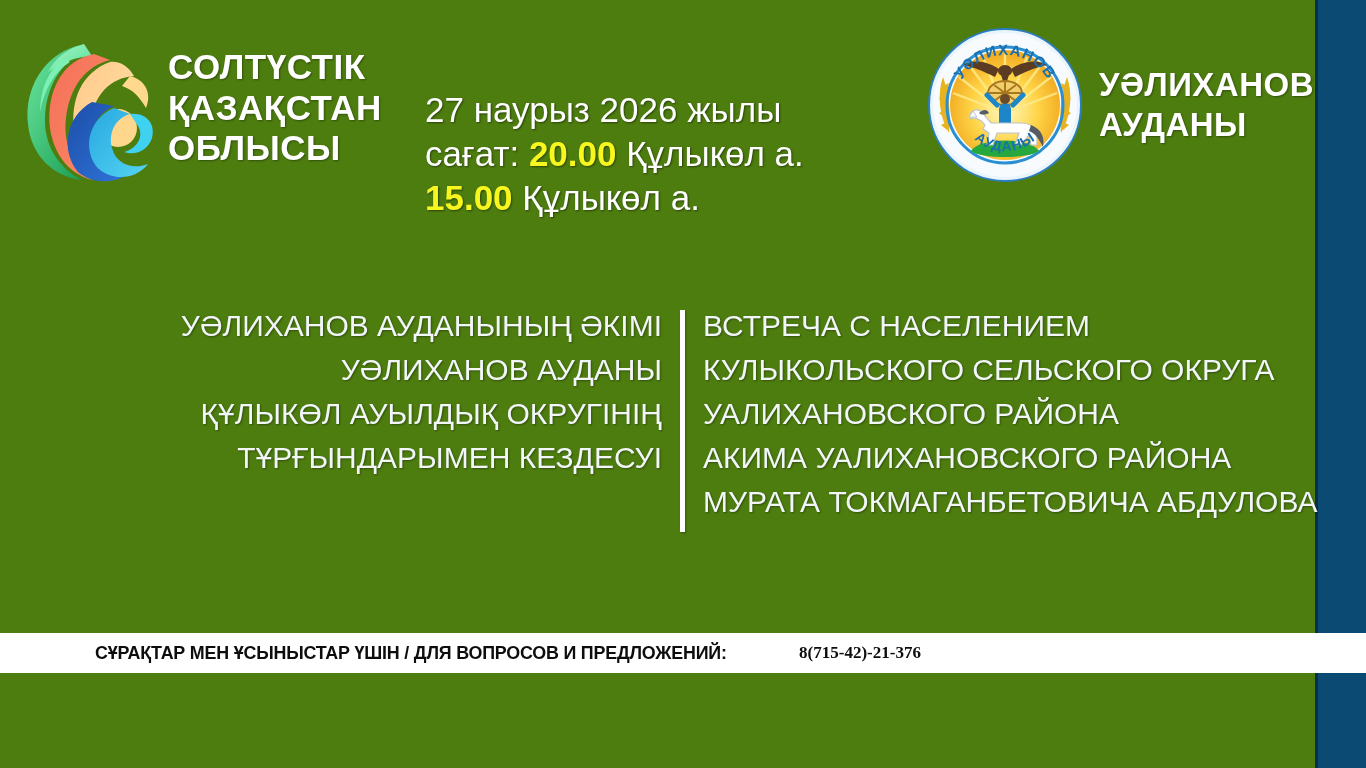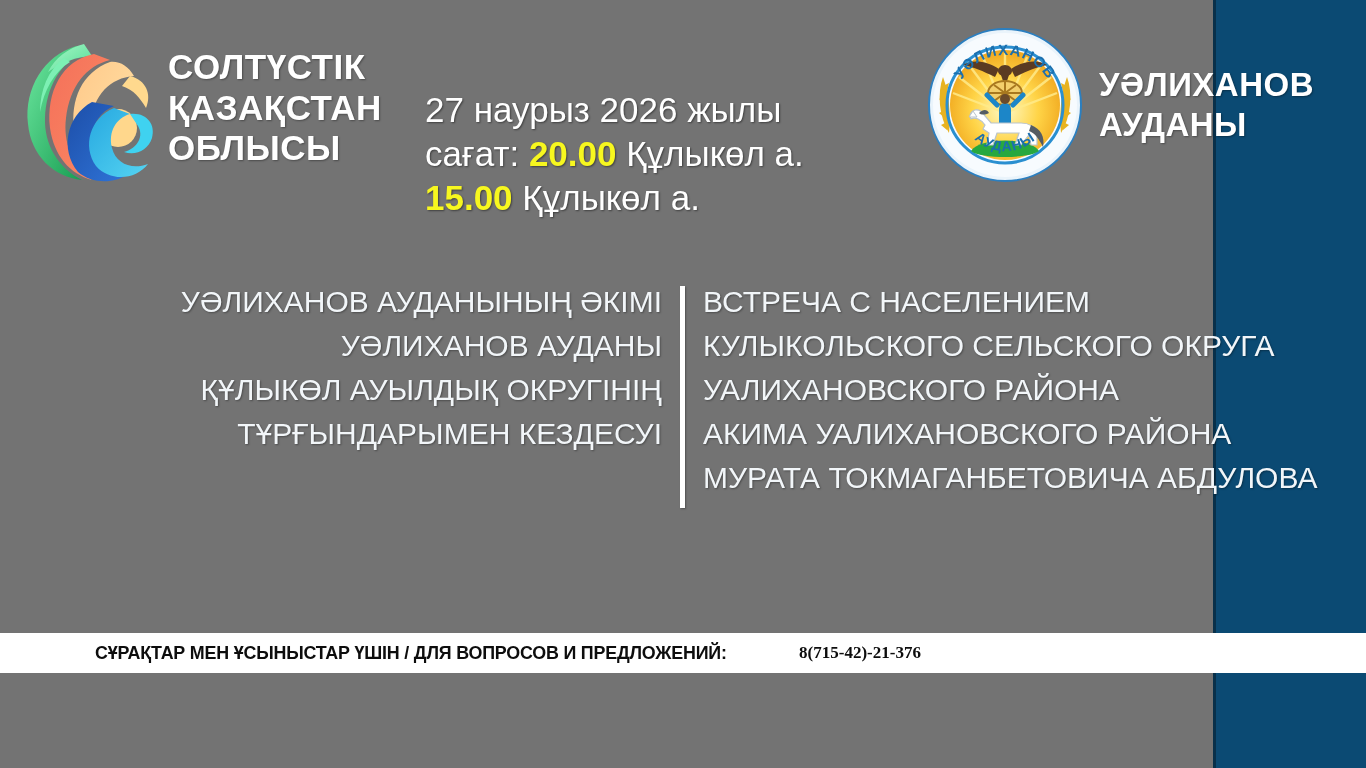--- a/index.html
+++ b/index.html
@@ -9,23 +9,23 @@
   }
   body {
     width: 1366px;
     height: 768px;
     overflow: hidden;
     font-family: "Liberation Sans", sans-serif;
   }
 
   .poster {
     position: relative;
-    width: 1216px;
+    width: 1318px;
     height: 768px;
-    background: #737373;
+    background: #4d7c0f;
     box-sizing: border-box;
     border-right: 3px solid #08304a;
   }
 
   
   .header {
     position: absolute;
     top: 0;
     left: 0;
     width: 1366px;
@@ -90,21 +90,21 @@
     font-size: 33px;
     line-height: 1.22;
     letter-spacing: 0.5px;
     text-shadow: 1px 1px 2px rgba(0,0,0,.35);
   }
   .ual-word div { white-space: nowrap; }
 
   
   .main {
     position: absolute;
-    top: 280px;
+    top: 304px;
     left: 0;
     width: 1366px;
     height: 240px;
   }
   .col {
     position: absolute;
     top: 0;
     color: #f2f6f9;
     font-size: 30px;
     line-height: 1.47;

